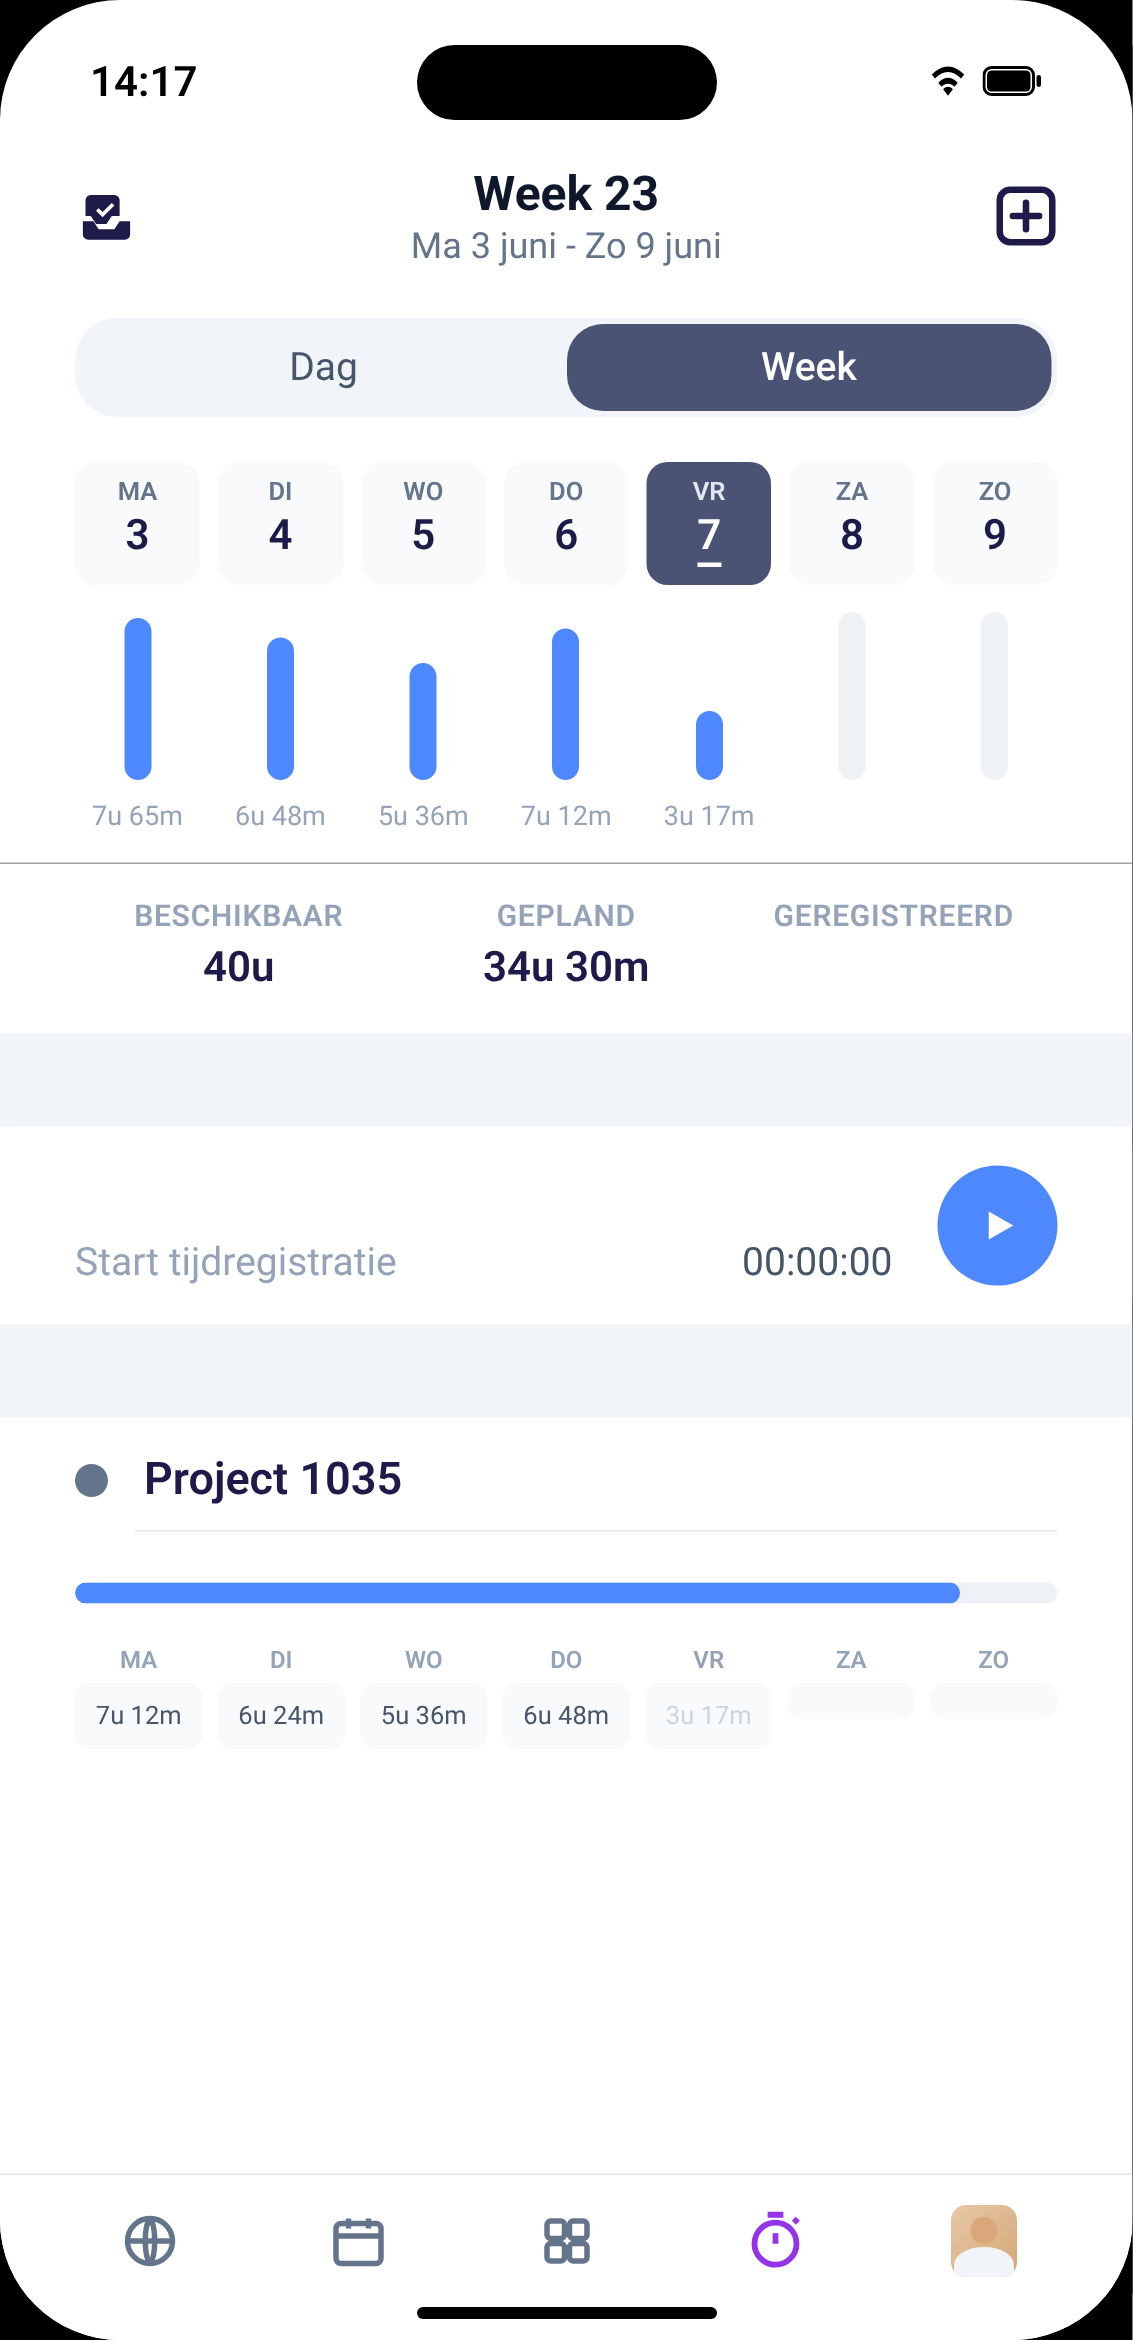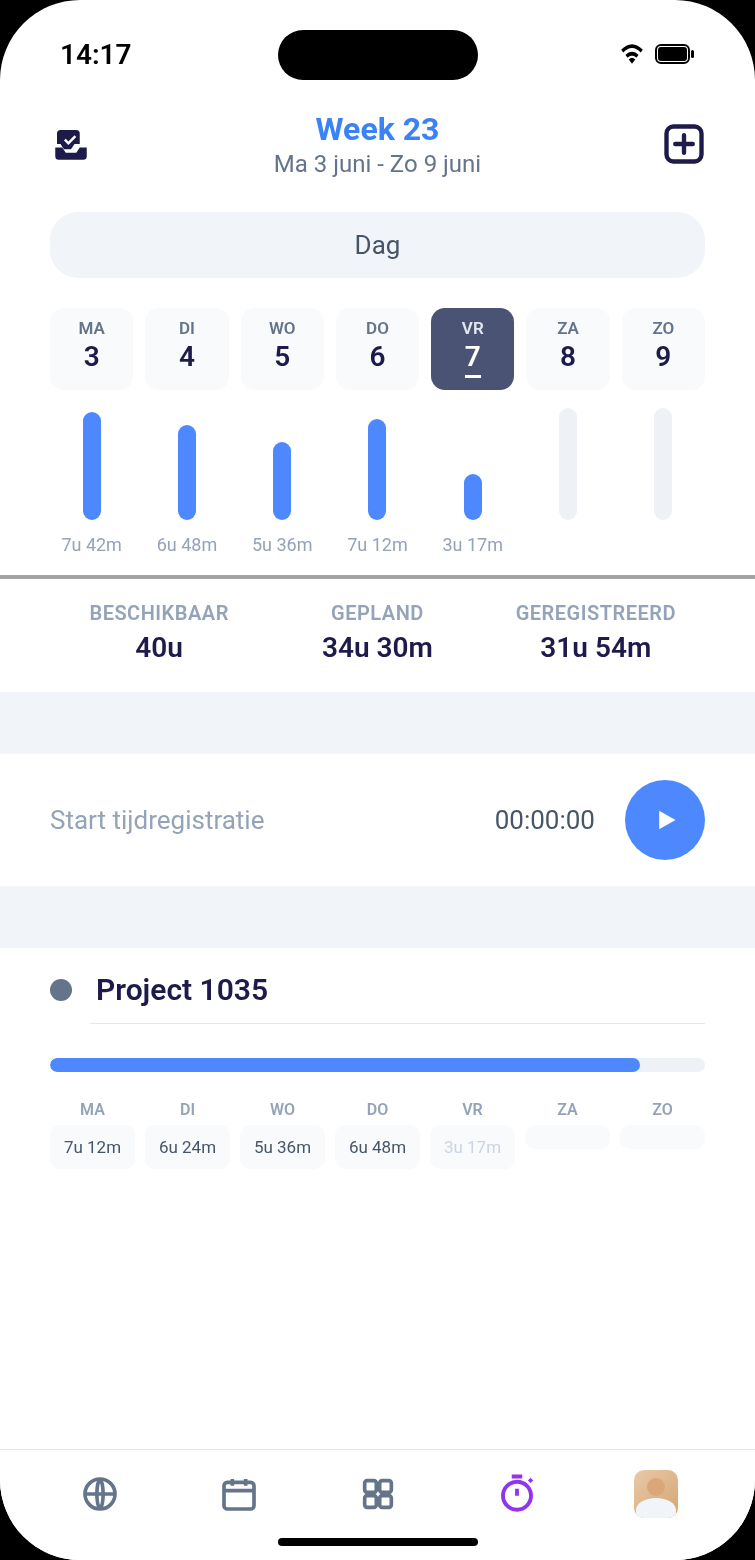--- a/index.html
+++ b/index.html
@@ -43,21 +43,21 @@
 .wifi-icon svg, .battery-icon svg { display: block; }
 
 .header {
   display: flex;
   justify-content: space-between;
   align-items: center;
   padding: 20px 50px 10px;
 }
 .header-icon { width: 42px; height: 42px; color: #1e1b4b; }
 .header-center { text-align: center; }
-.header-title { font-size: 32px; font-weight: 700; color: #3b82f6; }
+.header-title { font-size: 32px; font-weight: 700; color: #0f172a; }
 .header-subtitle { font-size: 24px; color: #64748b; margin-top: 2px; }
 
 .tabs {
   display: flex;
   margin: 24px 50px 0;
   background: #f1f5f9;
   border-radius: 28px;
   padding: 4px;
 }
 .tab {
@@ -104,32 +104,32 @@
 
 .bar-labels {
   display: flex;
   gap: 12px;
   padding: 14px 50px 20px;
 }
 .bar-label { flex: 1; text-align: center; font-size: 18px; color: #94a3b8; white-space: nowrap; }
 
 .stats-row {
   display: flex;
-  border-top: 4px solid #a3a3a3;
+  border-top: 1px solid #a3a3a3;
   padding: 22px 50px 28px;
 }
 .stat { flex: 1; text-align: center; }
 .stat-label { font-size: 20px; color: #94a3b8; font-weight: 600; letter-spacing: 0.5px; }
 .stat-value { font-size: 28px; color: #1e1b4b; font-weight: 600; margin-top: 6px; }
 
 .gap-block { background: #f1f5f9; height: 62px; }
 
 .timer-row {
   display: flex;
-  align-items: center;
+  align-items: flex-end;
   justify-content: space-between;
   padding: 26px 50px;
   background: #fff;
   border-radius: 17px;
 }
 .timer-label { font-size: 26px; color: #94a3b8; flex: 1; }
 .timer-time { font-size: 26px; color: #475569; margin-right: 30px; }
 .play-btn {
   width: 80px; height: 80px;
   background: #4d88ff;
@@ -247,20 +247,21 @@
     <div class="header-icon">
       <svg viewBox="0 0 24 24" width="42" height="42">
           <rect x="2" y="2" width="20" height="20" rx="4" fill="none" stroke="#1e1b4b" stroke-width="2.5"></rect>
           <path d="M12 7v10M7 12h10" stroke="#1e1b4b" stroke-width="2.5" stroke-linecap="round"></path>
         </svg>
     </div>
   </div>
 
   <div class="tabs">
     <div class="tab">Dag</div>
+    <div class="tab active">Week</div>
   </div>
 
   <div class="days-row">
     <div class="day-cell">
         <div class="day-abbr">MA</div>
         <div class="day-num">3</div>
       </div>
     <div class="day-cell">
         <div class="day-abbr">DI</div>
         <div class="day-num">4</div>
@@ -302,41 +303,40 @@
       </div>
     <div class="bar-cell">
         <div class="bar gray" style="height:100%"></div>
       </div>
     <div class="bar-cell">
         <div class="bar gray" style="height:100%"></div>
       </div>
   </div>
 
   <div class="bar-labels">
-    <div class="bar-label">7u 42m</div>
+    <div class="bar-label">7u 65m</div>
     <div class="bar-label">6u 48m</div>
     <div class="bar-label">5u 36m</div>
     <div class="bar-label">7u 12m</div>
     <div class="bar-label">3u 17m</div>
     <div class="bar-label"></div>
     <div class="bar-label"></div>
   </div>
 
   <div class="stats-row">
     <div class="stat">
         <div class="stat-label">BESCHIKBAAR</div>
         <div class="stat-value">40u</div>
       </div>
     <div class="stat">
         <div class="stat-label">GEPLAND</div>
         <div class="stat-value">34u 30m</div>
       </div>
     <div class="stat">
         <div class="stat-label">GEREGISTREERD</div>
-        <div class="stat-value">31u 54m</div>
       </div>
   </div>
 
   <div class="gap-block"></div>
 
   <div class="timer-row">
     <div class="timer-label">Start tijdregistratie</div>
     <div class="timer-time">00:00:00</div>
     <div class="play-btn">
       <svg width="28" height="28" viewBox="0 0 24 24">

